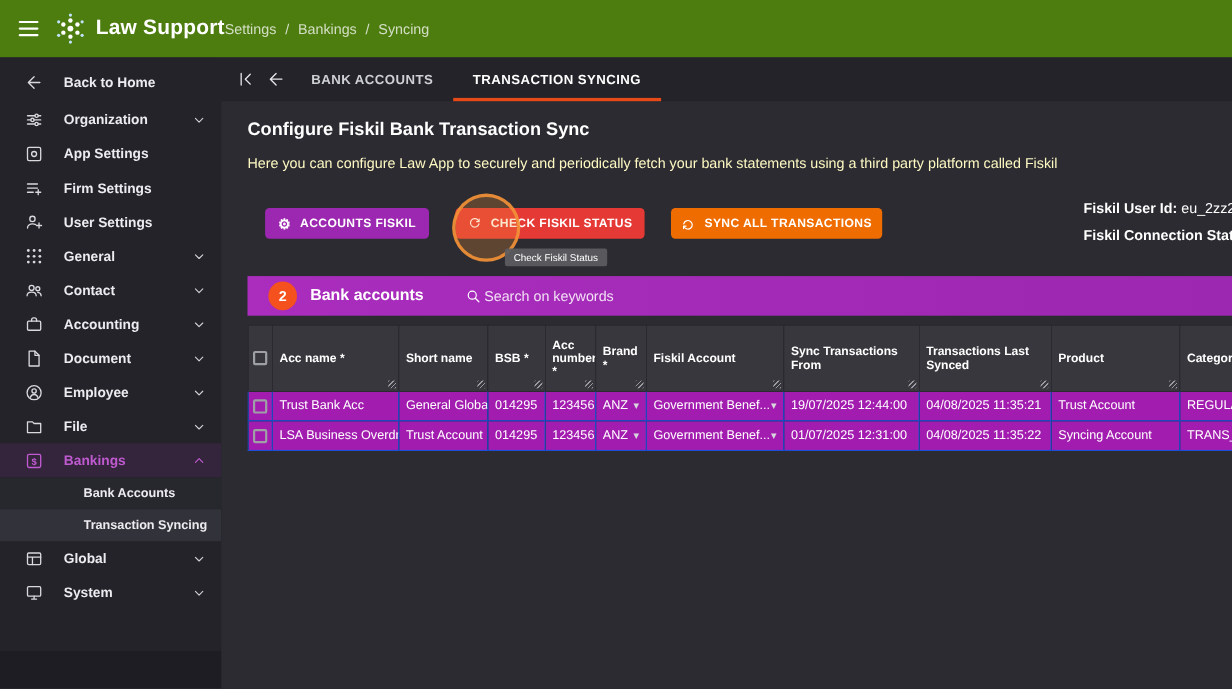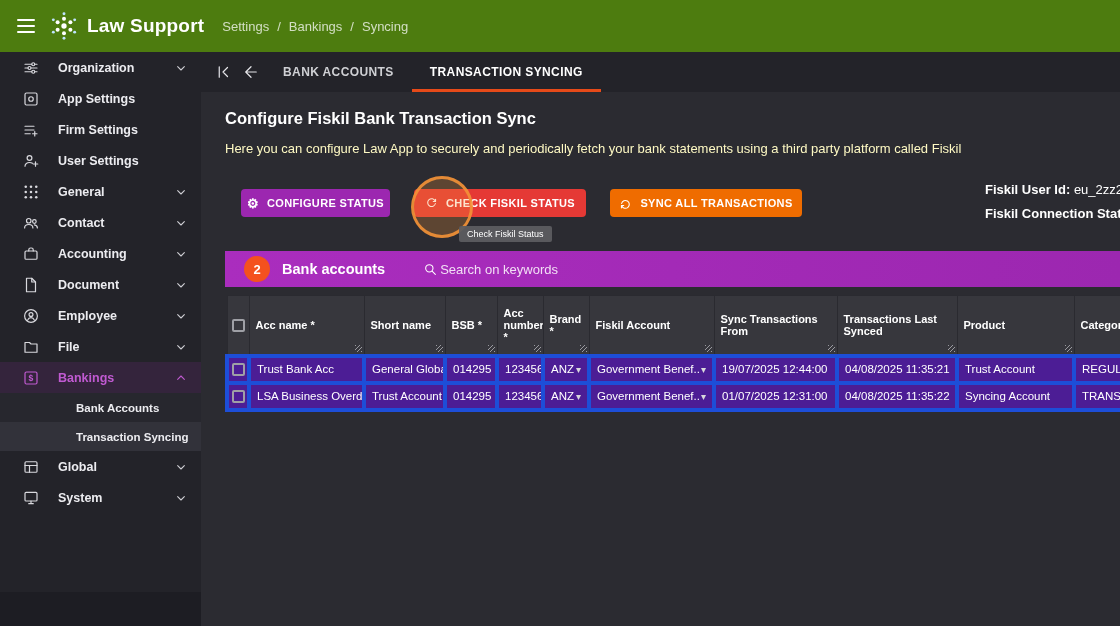--- a/index.html
+++ b/index.html
@@ -6,21 +6,21 @@
   html,body{width:1120px;height:626px}
   body{font-family:"Liberation Sans",sans-serif;background:#2b2b31;overflow:hidden;position:relative;color:#fff}
 
   
   .topbar{position:absolute;top:0;left:0;width:1120px;height:52px;background:#4d7c0f;display:flex;align-items:center;z-index:10}
   .hamburger{margin-left:13px;background:none;border:none;display:flex;flex-direction:column;gap:4px;cursor:pointer;padding:4px}
   .hamburger span{display:block;width:18px;height:2px;background:#fff;border-radius:1px}
   .logo{margin-left:9px;width:32px;height:32px}
   .logo svg{width:32px;height:32px;display:block}
   .brand{font-size:19px;font-weight:700;margin-left:7px;letter-spacing:.2px;white-space:nowrap}
-  .breadcrumb{margin-left:18px;font-size:13px;color:rgba(255,255,255,.75);display:flex;gap:8px;align-items:center}
+  .breadcrumb{font-size:13px;color:rgba(255,255,255,.75);display:flex;gap:8px;align-items:center}
   .breadcrumb a{color:rgba(255,255,255,.75);text-decoration:none;cursor:pointer}
 
   
   .sidebar{position:absolute;top:52px;left:0;width:201px;bottom:0;background:#232329;color:#ececf0;overflow:hidden;z-index:5}
   .side-item{display:flex;align-items:center;height:31px;padding:0 12px 0 22px;cursor:pointer;font-size:12.5px;font-weight:600;white-space:nowrap}
   .side-item .icon{width:18px;height:18px;color:#d9d9de;flex:none}
   .side-item .lbl{margin-left:18px;flex:1;overflow:hidden}
   .side-item .chev{width:16px;height:16px;color:#cfcfd4;flex:none}
   .chev.up svg{transform:rotate(180deg)}
   .side-item.back{height:36px;margin-top:5px}
@@ -63,21 +63,21 @@
   .bar-title{font-size:14.5px;font-weight:700;margin-left:12px;white-space:nowrap}
   .search-icon{margin-left:37px;width:16px;height:16px;color:#fff;flex:none}
   .search-input{margin-left:2px;background:transparent;border:none;outline:none;color:#fff;font-size:13px;width:340px;font-family:inherit}
   .search-input::placeholder{color:rgba(255,255,255,.85)}
 
   .table-wrap{position:absolute;left:24px;top:243px;width:895px;overflow:hidden}
   table{border-collapse:collapse;table-layout:fixed;width:967px}
   th{background:#37373d;border:1px solid #2a2a30;font-size:11px;font-weight:700;text-align:left;padding:4px 6px;height:60px;vertical-align:middle;position:relative;color:#fff;overflow:hidden}
   th::after{content:"";position:absolute;right:2px;bottom:2px;width:7px;height:7px;background:repeating-linear-gradient(135deg,#9a9aa0 0 1px,transparent 1px 3px)}
   th.cb::after{display:none}
-  td{background:#4c1d95;border:4px solid #1d4ed8;font-size:11.5px;padding:0 6px;height:27px;white-space:nowrap;overflow:hidden;color:#fff}
+  td{background:#a21caf;border:1px solid #1d4ed8;font-size:11.5px;padding:0 6px;height:27px;white-space:nowrap;overflow:hidden;color:#fff}
   td.cb,th.cb{text-align:center;padding:0;vertical-align:middle}
   .checkbox{display:inline-block;width:13px;height:13px;border:2px solid #9fa0a6;border-radius:2px;vertical-align:middle;cursor:pointer;background:transparent}
   td.dd{cursor:pointer}
   .cellflex{display:flex;align-items:center;justify-content:space-between;gap:1px}
   .cellflex .txt{overflow:hidden;white-space:nowrap;flex:1}
   .caret{font-size:10px;color:#d8d8dc;flex:none}
 </style>
 </head>
 <body>
 
@@ -112,20 +112,28 @@
   <nav class="breadcrumb">
     <a>Settings</a>
     <span>/</span>
     <a>Bankings</a>
     <span>/</span>
     <a>Syncing</a>
   </nav>
 </header>
 
 <aside class="sidebar">
+  <div class="side-item back">
+    <span class="icon">
+        <svg viewBox="0 0 24 24">
+          <path d="M19 12H5M12 5l-7 7 7 7"></path>
+        </svg>
+      </span>
+    <span class="lbl">Back to Home</span>
+  </div>
 
   <div class="side-item">
     <span class="icon">
         <svg viewBox="0 0 24 24">
           <path d="M4 7h9M17 7h3M4 12h4M12 12h8M4 17h9M17 17h3"></path>
           <circle cx="15" cy="7" r="2"></circle>
           <circle cx="10" cy="12" r="2"></circle>
           <circle cx="15" cy="17" r="2"></circle>
         </svg>
       </span>
@@ -342,21 +350,21 @@
     <div class="tab">BANK ACCOUNTS</div>
     <div class="tab active">TRANSACTION SYNCING</div>
   </div>
 
   <h1 class="title">Configure Fiskil Bank Transaction Sync</h1>
   <p class="subtitle">Here you can configure Law App to securely and periodically fetch your bank statements using a third party platform called Fiskil</p>
 
   <div class="btn-row">
     <button class="btn purple">
       <span class="bicon glyph">⚙</span>
-      <span>CONFIGURE STATUS</span>
+      <span>ACCOUNTS FISKIL</span>
     </button>
     <button class="btn red">
       <span class="bicon">
           <svg viewBox="0 0 24 24">
             <path d="M18.8 7.5A7.2 7.2 0 1 0 19.2 12"></path>
             <path d="M19.5 4v4.2h-4.2"></path>
           </svg>
         </span>
       <span>CHECK FISKIL STATUS</span>
     </button>

